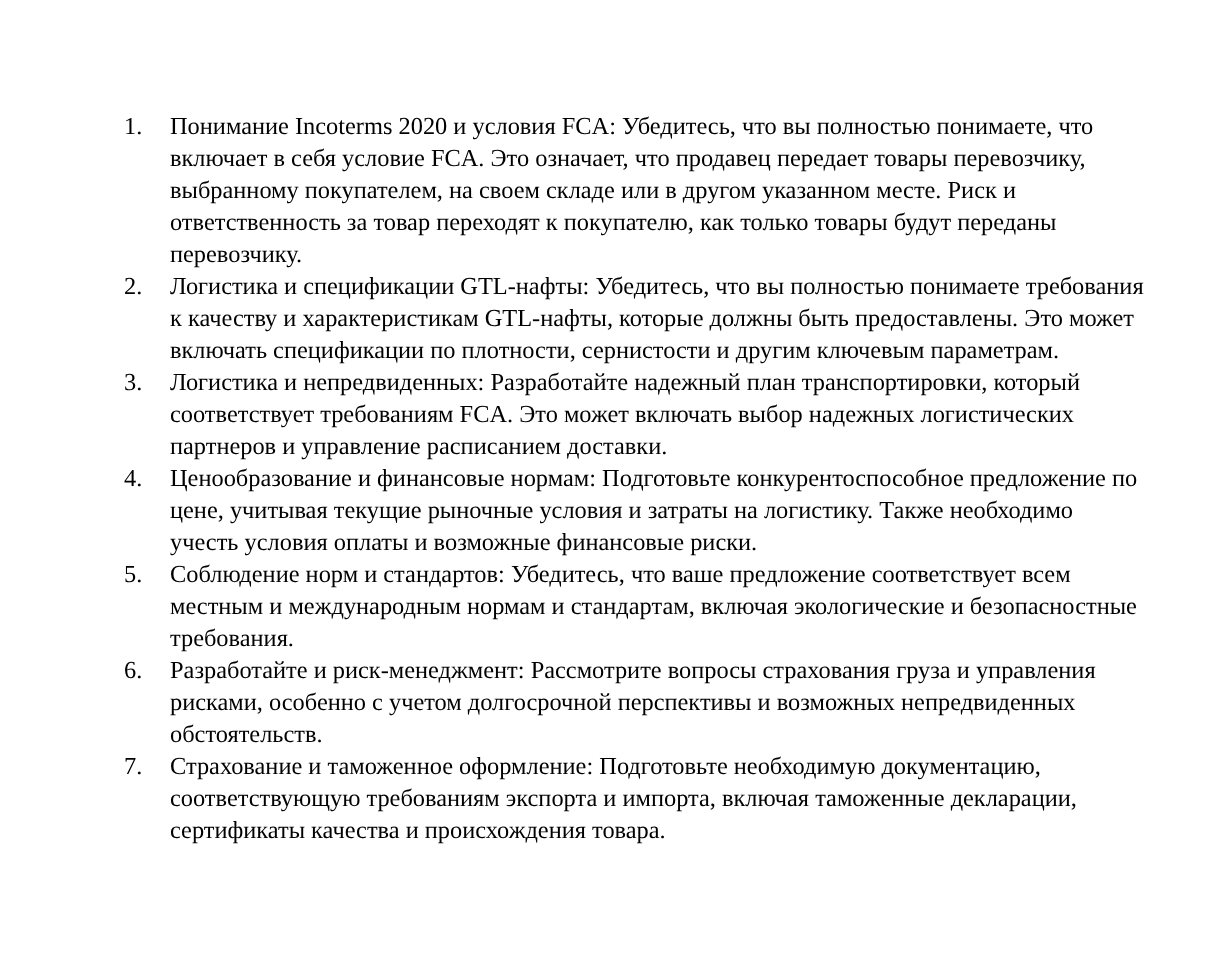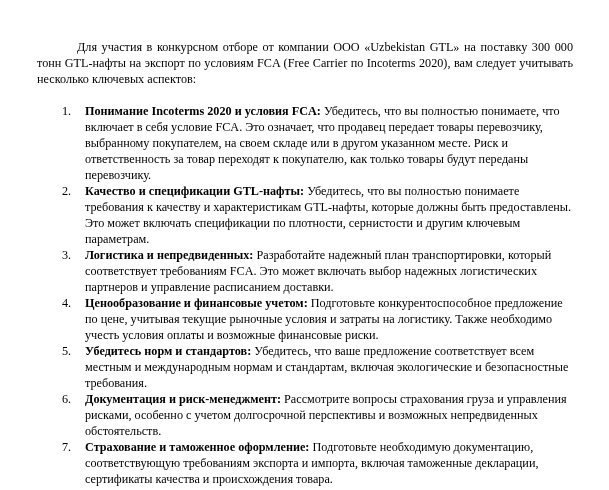--- a/index.html
+++ b/index.html
@@ -39,60 +39,59 @@
     flex: 0 0 48px;
     box-sizing: border-box;
     padding-left: 25px;
     text-align: left;
   }
   .li-body {
     flex: 1 1 auto;
     text-align: left;
   }
   .li-title {
-    font-weight: bold;
+    font-weight: normal;
   }
 </style>
 </head>
 <body>
 
 <div class="page">
 
-  <p class="intro">Для участия в конкурсном отборе от компании ООО «Uzbekistan GTL» на поставку 300 000 тонн GTL-нафты на экспорт по условиям FCA (Free Carrier по Incoterms 2020), вам следует учитывать несколько ключевых аспектов:</p>
 
   <div class="aspects-list">
 
     <div class="li">
       <span class="li-num">1.</span>
       <div class="li-body"><span class="li-title">Понимание Incoterms 2020 и условия FCA:</span> <span>Убедитесь, что вы полностью понимаете, что включает в себя условие FCA. Это означает, что продавец передает товары перевозчику, выбранному покупателем, на своем складе или в другом указанном месте. Риск и ответственность за товар переходят к покупателю, как только товары будут переданы перевозчику.</span></div>
     </div>
 
     <div class="li">
       <span class="li-num">2.</span>
-      <div class="li-body"><span class="li-title">Качество и спецификации GTL-нафты:</span> <span>Убедитесь, что вы полностью понимаете требования к качеству и характеристикам GTL-нафты, которые должны быть предоставлены. Это может включать спецификации по плотности, сернистости и другим ключевым параметрам.</span></div>
+      <div class="li-body"><span class="li-title">Логистика и спецификации GTL-нафты:</span> <span>Убедитесь, что вы полностью понимаете требования к качеству и характеристикам GTL-нафты, которые должны быть предоставлены. Это может включать спецификации по плотности, сернистости и другим ключевым параметрам.</span></div>
     </div>
 
     <div class="li">
       <span class="li-num">3.</span>
       <div class="li-body"><span class="li-title">Логистика и непредвиденных:</span> <span>Разработайте надежный план транспортировки, который соответствует требованиям FCA. Это может включать выбор надежных логистических партнеров и управление расписанием доставки.</span></div>
     </div>
 
     <div class="li">
       <span class="li-num">4.</span>
-      <div class="li-body"><span class="li-title">Ценообразование и финансовые учетом:</span> <span>Подготовьте конкурентоспособное предложение по цене, учитывая текущие рыночные условия и затраты на логистику. Также необходимо учесть условия оплаты и возможные финансовые риски.</span></div>
+      <div class="li-body"><span class="li-title">Ценообразование и финансовые нормам:</span> <span>Подготовьте конкурентоспособное предложение по цене, учитывая текущие рыночные условия и затраты на логистику. Также необходимо учесть условия оплаты и возможные финансовые риски.</span></div>
     </div>
 
     <div class="li">
       <span class="li-num">5.</span>
-      <div class="li-body"><span class="li-title">Убедитесь норм и стандартов:</span> <span>Убедитесь, что ваше предложение соответствует всем местным и международным нормам и стандартам, включая экологические и безопасностные требования.</span></div>
+      <div class="li-body"><span class="li-title">Соблюдение норм и стандартов:</span> <span>Убедитесь, что ваше предложение соответствует всем местным и международным нормам и стандартам, включая экологические и безопасностные требования.</span></div>
     </div>
 
     <div class="li">
       <span class="li-num">6.</span>
-      <div class="li-body"><span class="li-title">Документация и риск-менеджмент:</span> <span>Рассмотрите вопросы страхования груза и управления рисками, особенно с учетом долгосрочной перспективы и возможных непредвиденных обстоятельств.</span></div>
+      <div class="li-body"><span class="li-title">Разработайте и риск-менеджмент:</span> <span>Рассмотрите вопросы страхования груза и управления рисками, особенно с учетом долгосрочной перспективы и возможных непредвиденных обстоятельств.</span></div>
     </div>
 
     <div class="li">
       <span class="li-num">7.</span>
       <div class="li-body"><span class="li-title">Страхование и таможенное оформление:</span> <span>Подготовьте необходимую документацию, соответствующую требованиям экспорта и импорта, включая таможенные декларации, сертификаты качества и происхождения товара.</span></div>
     </div>
 
   </div>
 
 </div>

